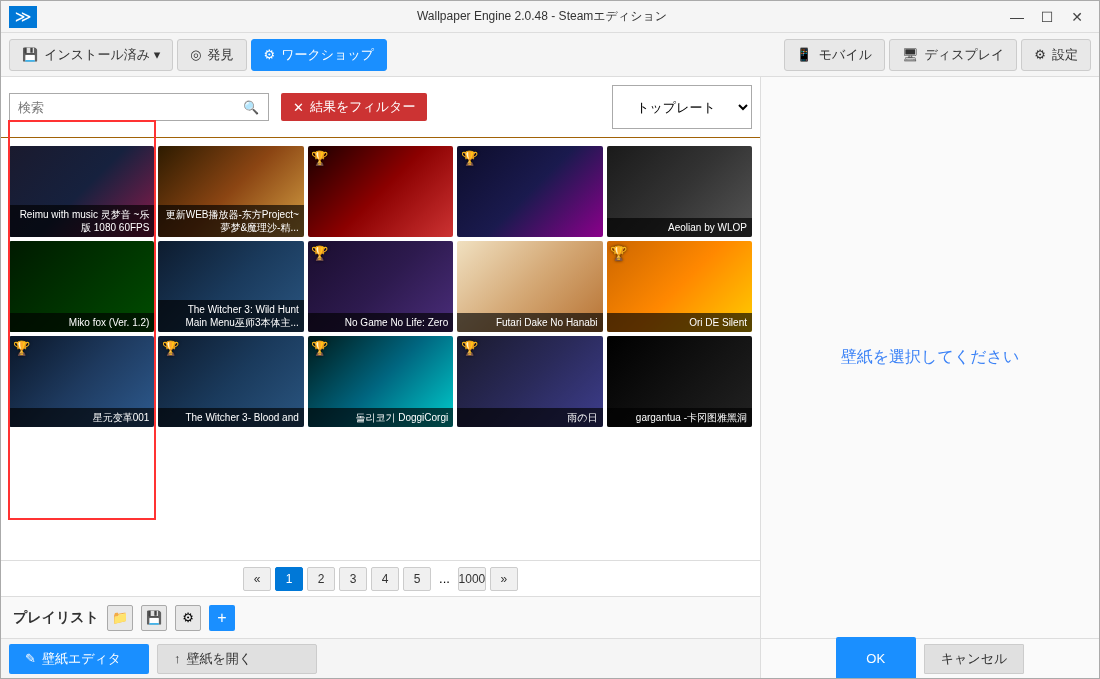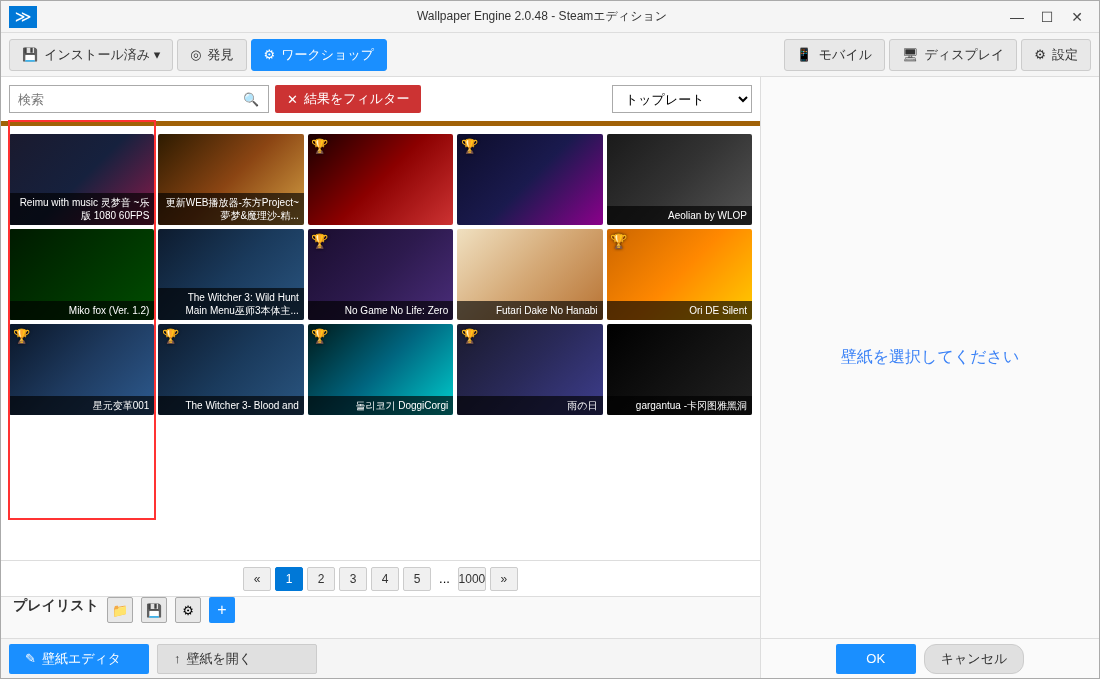--- a/index.html
+++ b/index.html
@@ -132,23 +132,23 @@
       width: 760px;
       display: flex;
       flex-direction: column;
       border-right: 1px solid #ddd;
     }
 
     
     .search-bar {
       padding: 8px;
       display: flex;
-      gap: 6px;
-      align-items: center;
-      border-bottom: 5px solid #a16207;
+      gap: 12px;
+      align-items: center;
+      border-bottom: 1px solid #a16207;
     }
 
     .search-input-wrap {
       flex: 1;
       display: flex;
       align-items: center;
       border: 1px solid #aaa;
       background: white;
       height: 28px;
       padding: 0 8px;
@@ -172,27 +172,28 @@
       cursor: pointer;
       font-size: 13px;
       border-radius: 2px;
       display: flex;
       align-items: center;
       gap: 6px;
     }
 
     .sort-select {
       margin-left: auto;
-      height: 28px;
+      height: 44px;
       border: 1px solid #aaa;
       background: white;
       padding: 0 8px;
       font-size: 13px;
       min-width: 140px;
       cursor: pointer;
+      text-align: center;
     }
 
     
     .grid-area {
       flex: 1;
       overflow-y: auto;
       padding: 8px;
       display: grid;
       grid-template-columns: repeat(5, 1fr);
       gap: 4px;
@@ -277,20 +278,21 @@
     .page-btn.active {
       background: #0078d7;
       color: white;
       border-color: #0078d7;
     }
 
     
     .playlist-section {
       height: 42px;
       display: flex;
+      align-items: center;
       padding: 0 12px;
       gap: 8px;
       border-top: 1px solid #ddd;
       background: #f9f9f9;
     }
 
     .playlist-label {
       font-size: 14px;
       font-weight: 600;
       color: #333;
@@ -388,37 +390,37 @@
       justify-content: center;
       padding: 0 12px;
       gap: 8px;
       border-top: 1px solid #ddd;
     }
 
     .ok-btn {
       background: #1a8fff;
       color: white;
       border: none;
-      height: 30px;
+      height: 43px;
       padding: 0 24px;
       cursor: pointer;
       font-size: 13px;
       border-radius: 2px;
       min-width: 80px;
     }
 
     .cancel-btn {
       background: #e0e0e0;
       color: #333;
       border: 1px solid #ccc;
       height: 30px;
       padding: 0 16px;
       cursor: pointer;
       font-size: 13px;
-      border-radius: 12px;
+      border-radius: 1px;
       min-width: 80px;
     }
 
     
     .t1 { background: linear-gradient(135deg, #1a1a2e 0%, #16213e 50%, #8b1a4a 100%); }
     .t2 { background: linear-gradient(135deg, #2d1b00 0%, #8b4513 50%, #d4a044 100%); }
     .t3 { background: linear-gradient(135deg, #1a0000 0%, #8b0000 50%, #cc3333 100%); }
     .t4 { background: linear-gradient(135deg, #0d0d2b 0%, #1a1a4e 50%, #8b008b 100%); }
     .t5 { background: linear-gradient(135deg, #1a1a1a 0%, #333 50%, #555 100%); }
     .t6 { background: linear-gradient(135deg, #001a00 0%, #003300 50%, #004d00 100%); }

